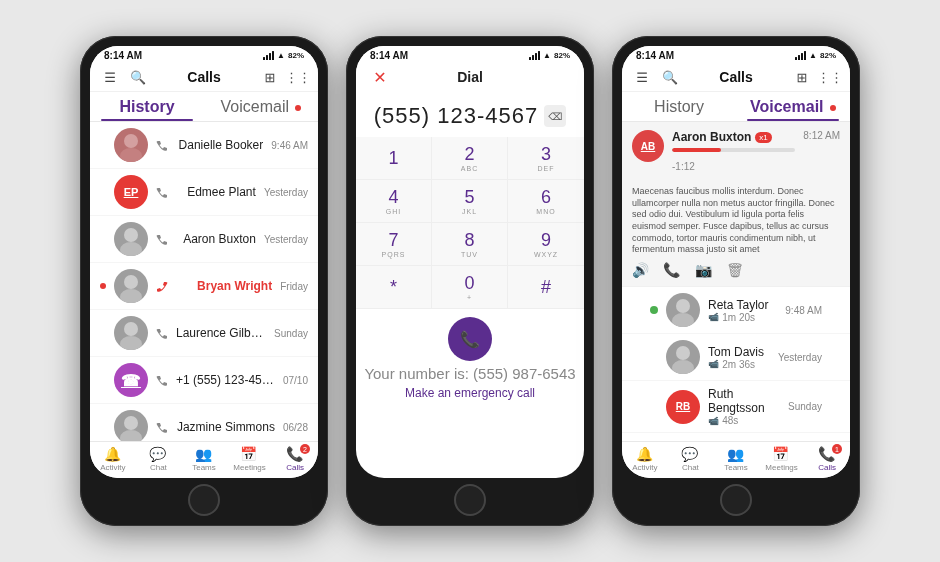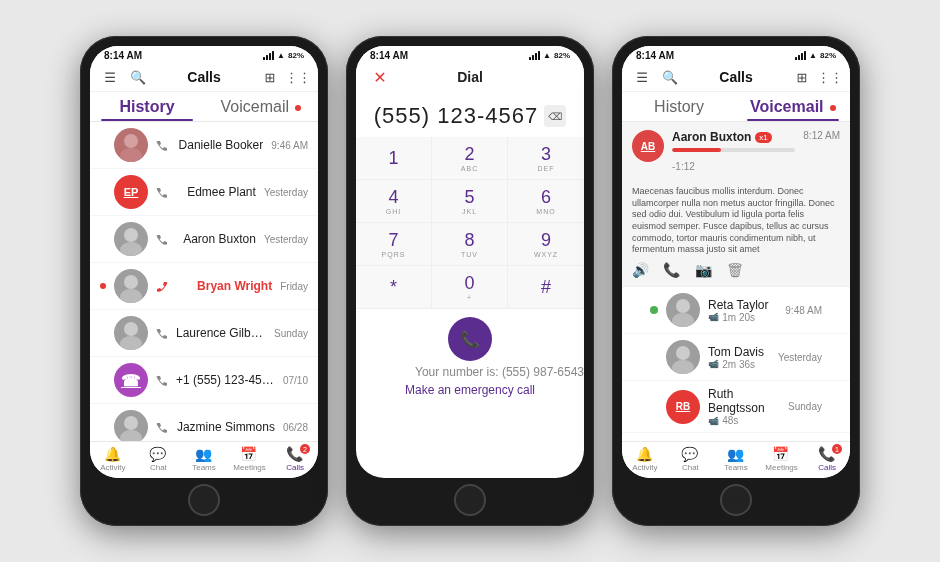--- a/index.html
+++ b/index.html
@@ -191,21 +191,21 @@
       border-right: 1px solid #eee;
     }
     .dial-key:nth-child(3n) { border-right: none; }
     .dial-key-num { font-size: 18px; font-weight: 300; color: #5b2d8e; }
     .dial-key-letters { font-size: 7px; color: #999; letter-spacing: 1px; text-transform: uppercase; margin-top: 0; }
     .dial-call-btn {
       background: #5b2d8e; width: 44px; height: 44px; border-radius: 50%;
       display: flex; align-items: center; justify-content: center; margin: 8px auto 4px;
       color: #fff; font-size: 16px;
     }
-    .dial-footer { text-align: right; font-size: 12px; color: #888; padding-bottom: 4px; flex-shrink: 0; }
+    .dial-footer { text-align: center; font-size: 15px; color: #888; padding-bottom: 4px; flex-shrink: 0; }
     .dial-emergency { color: #5b2d8e; font-size: 12px; text-align: center; padding-bottom: 6px; flex-shrink: 0; }
     
     .voicemail-item {
       padding: 8px 10px;
       border-bottom: 1px solid #f0f0f0;
     }
     .voicemail-top { display: flex; align-items: flex-start; gap: 8px; }
     .voicemail-name { font-size: 12px; font-weight: 600; color: #222; }
     .voicemail-time { font-size: 10px; color: #888; margin-left: auto; flex-shrink: 0; }
     .voicemail-duration { font-size: 10px; color: #888; }

